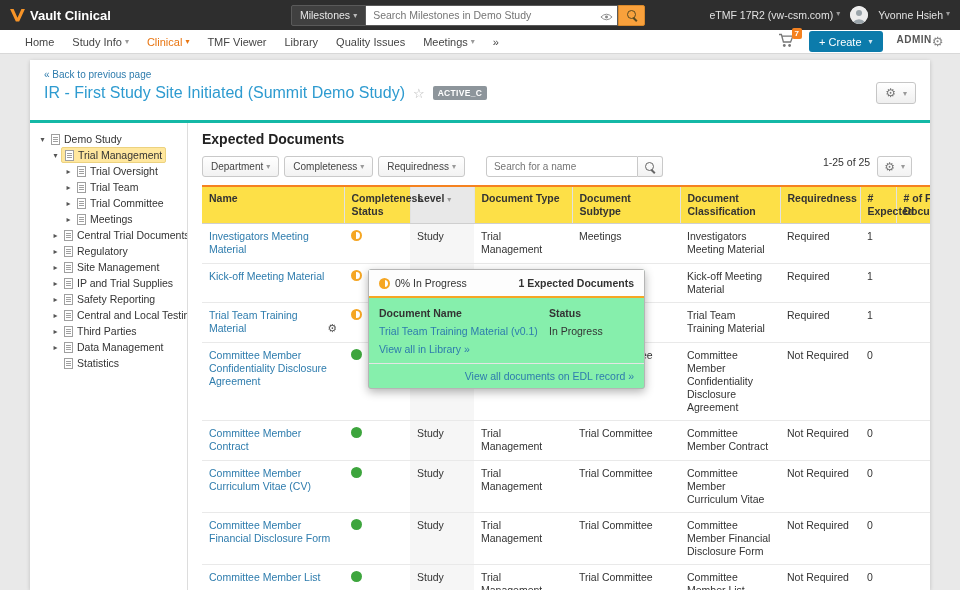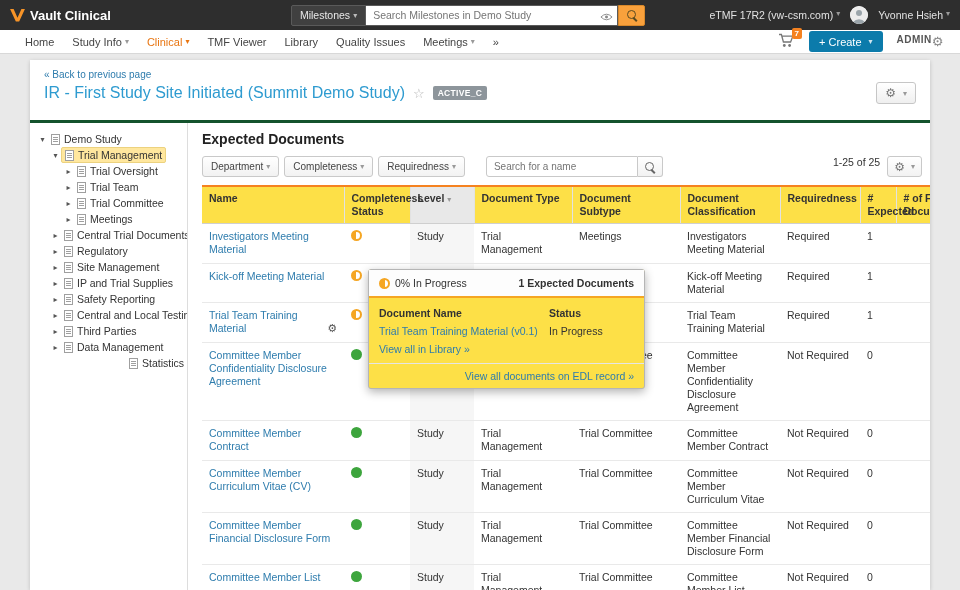--- a/index.html
+++ b/index.html
@@ -34,21 +34,21 @@
   .navbar-right{margin-left:auto;display:flex;align-items:center;gap:14px}
   .cart{position:relative;cursor:pointer}
   .cart-badge{position:absolute;top:-5px;right:-7px;background:#F58220;color:#fff;font-size:8px;font-weight:bold;padding:1px 3px;border-radius:2px}
   .create-btn{background:#0C7BAB;color:#fff;border:none;height:21px;padding:0 10px;border-radius:3px;font-size:11px;display:flex;align-items:center;gap:4px;cursor:pointer}
   .create-btn .caret{color:#cfe6f0}
   .admin{display:flex;align-items:flex-start;gap:0;font-size:10px;font-weight:bold;color:#555;letter-spacing:.5px;cursor:pointer}
   .admin .gear-glyph{font-size:13px;font-weight:normal;color:#888}
 
   
   .panel{position:absolute;left:30px;right:30px;top:60px;bottom:0;background:#fff;box-shadow:0 1px 4px rgba(0,0,0,.18);display:flex;flex-direction:column}
-  .page-head{padding:8px 14px 0 14px;border-bottom:3px solid #14532d}
+  .page-head{padding:8px 14px 0 14px;border-bottom:3px solid #14b8a6}
   .back-link{font-size:10px;color:#2E7CAD;display:inline-block}
   .title-row{display:flex;align-items:center;gap:8px;margin-top:2px;padding-bottom:16px}
   .page-title{font-size:16px;color:#2E9BD0;font-weight:normal;white-space:nowrap}
   .star{color:#b6b6b6;font-size:13px}
   .state-badge{background:#8d959b;color:#fff;font-size:8.5px;font-weight:bold;padding:2px 5px;border-radius:2px;letter-spacing:.3px}
   .gear-btn{margin-left:auto;height:22px;border:1px solid #c6c6c6;background:linear-gradient(#fff,#efefef);border-radius:3px;padding:0 8px;display:flex;align-items:center;gap:4px;color:#666;cursor:pointer}
   .gear-glyph{font-size:12px;color:#777}
 
   .body-row{flex:1;display:flex;min-height:0}
 
@@ -57,21 +57,21 @@
   .tree-item{display:flex;align-items:center;height:16px;font-size:10.5px;color:#333;cursor:pointer;white-space:nowrap}
   .tree-arrow{width:9px;flex:none;font-size:8px;color:#555;text-align:center;margin-right:1px}
   .tree-label{display:flex;align-items:center;padding:1px 3px;border-radius:2px}
   .tree-label.selected{background:#FFE79E;border:1px solid #ecd27f}
   .doc-icon{display:inline-block;width:9px;height:11px;border:1px solid #9f9f9f;background:#fff;position:relative;margin-right:4px;flex:none}
   .doc-icon::before{content:"";position:absolute;left:1px;right:1px;top:2px;height:1px;background:#9f9f9f;box-shadow:0 2px 0 #9f9f9f,0 4px 0 #9f9f9f}
 
   
   .main{flex:1;min-width:0;padding:8px 0 0 14px;overflow:hidden;position:relative}
   .main-heading{font-size:14px;color:#222;font-weight:bold;margin-bottom:9px}
-  .filter-row{display:flex;align-items:center;gap:5px;margin-bottom:8px;padding-right:8px}
+  .filter-row{display:flex;align-items:center;gap:5px;margin-bottom:8px;padding-right:18px}
   .filter-btn{height:21px;border:1px solid #c9c9c9;background:linear-gradient(#fff,#f2f2f2);border-radius:3px;padding:0 8px;font-size:10px;color:#444;display:flex;align-items:center;cursor:pointer;font-family:inherit}
   .m-search{display:flex;align-items:center;margin-left:16px}
   .m-input{width:152px;height:21px;border:1px solid #c9c9c9;border-radius:3px 0 0 3px;padding:0 7px;font-size:10px;color:#444}
   .m-search-btn{width:25px;height:21px;border:1px solid #c9c9c9;border-left:none;border-radius:0 3px 3px 0;background:linear-gradient(#fff,#f2f2f2);display:flex;align-items:center;justify-content:center;color:#666;cursor:pointer}
   .filter-right{margin-left:auto;display:flex;align-items:flex-start;gap:7px}
   .pagination{font-size:10.5px;color:#333}
   .gear-sm{height:21px;border:1px solid #c9c9c9;background:linear-gradient(#fff,#f2f2f2);border-radius:3px;padding:0 6px;display:flex;align-items:center;gap:3px;color:#666;cursor:pointer}
 
   .table-wrap{border-top:2px solid #F58220;overflow:hidden}
   table{border-collapse:collapse;table-layout:fixed;width:772px;font-size:10.5px}
@@ -79,21 +79,21 @@
   th.sorted{background:#e8e8e8}
   td{padding:6px 7px;border-bottom:1px solid #e9e9e9;vertical-align:top;line-height:1.25;color:#333}
   td.level-cell{background:#f6f6f6}
   .row-gear{float:right;color:#555;font-size:11px;cursor:pointer}
 
   .st{display:inline-block;width:11px;height:11px;border-radius:50%;vertical-align:-1px}
   .st-in-progress{border:2px solid #F5A623;background:linear-gradient(90deg,#F5A623 50%,#fff 50%)}
   .st-complete{background:#3DA53D}
 
   
-  .popup{position:absolute;left:368px;top:269px;width:277px;background:#fde047;border:1px solid #b5b5b5;border-radius:3px;box-shadow:0 3px 10px rgba(0,0,0,.3);z-index:50;font-size:10.5px}
+  .popup{position:absolute;left:368px;top:269px;width:277px;background:#86efac;border:1px solid #b5b5b5;border-radius:3px;box-shadow:0 3px 10px rgba(0,0,0,.3);z-index:50;font-size:10.5px}
   .popup-head{display:flex;justify-content:space-between;align-items:center;padding:7px 10px;border-bottom:2px solid #F5A623;background:#fdfdfd}
   .popup-head-left{display:flex;align-items:center;gap:5px;color:#333}
   .popup-head-right{font-weight:bold;color:#333}
   .popup-body{padding:9px 10px 8px 10px;display:grid;grid-template-columns:1fr 85px;row-gap:6px}
   .popup-col-h{font-weight:bold;color:#333}
   .popup-foot{border-top:1px solid #e5e5e5;padding:6px 10px;text-align:right}
 </style>
 </head>
 <body>
 
@@ -258,21 +258,21 @@
             <span class="tree-label"><span class="doc-icon"></span>Central and Local Testing</span>
           </div>
           <div class="tree-item" style="padding-left: 21px;">
             <span class="tree-arrow">▸</span>
             <span class="tree-label"><span class="doc-icon"></span>Third Parties</span>
           </div>
           <div class="tree-item" style="padding-left: 21px;">
             <span class="tree-arrow">▸</span>
             <span class="tree-label"><span class="doc-icon"></span>Data Management</span>
           </div>
-          <div class="tree-item" style="padding-left: 8px; justify-content: flex-end;">
+          <div class="tree-item" style="padding-left: 21px;">
             <span class="tree-arrow"></span>
             <span class="tree-label"><span class="doc-icon"></span>Statistics</span>
           </div>
         </div>
     </div>
 
     <div class="main">
       <div class="main-heading">Expected Documents</div>
       <div class="filter-row">
         <div style="display:flex;gap:5px">

